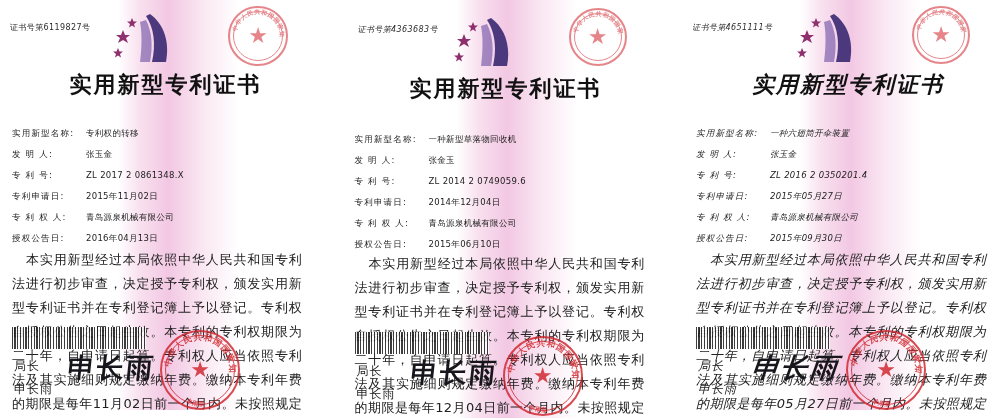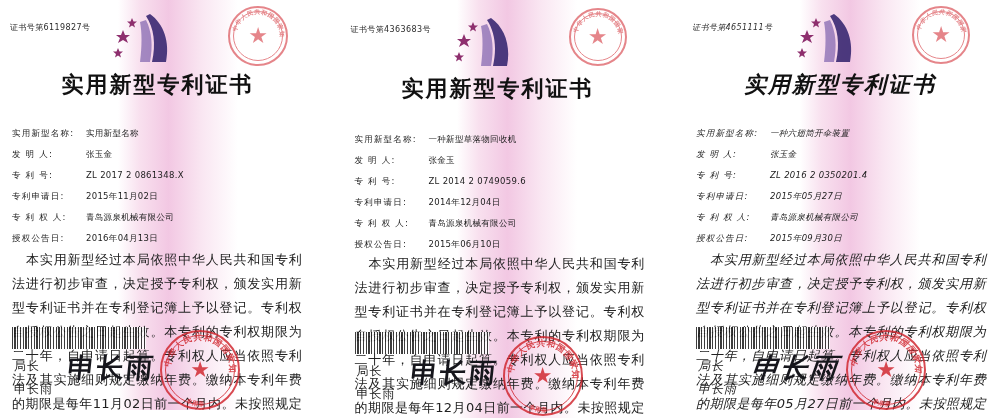--- a/index.html
+++ b/index.html
@@ -68,20 +68,21 @@
   
   .title {
     position: absolute;
     width: 100%;
     text-align: center;
     font-family: "DejaVu Sans", "Liberation Sans", sans-serif;
     font-size: 22px;
     font-weight: bold;
     color: #111111;
     letter-spacing: 2px;
+    margin-left: 8px;
   }
   
   .fields {
     position: absolute;
     left: 0;
     width: 100%;
   }
   .row {
     display: flex;
     align-items: baseline;
@@ -214,21 +215,21 @@
           <text class="small"><textPath href="#c1top" startOffset="6%">中华人民共和国国家知识产权局</textPath></text>
         </svg>
         <div class="star">★</div>
       </div>
 
       <div class="title" style="top:70px;">实用新型专利证书</div>
 
       <div class="fields" style="left:12px;top:128px;width:292px;">
         <div class="row">
           <span class="lbl">实用新型名称:</span>
-          <span class="val">实用新型名称</span>
+          <span class="val">专利权的转移</span>
         </div>
         <div class="row">
           <span class="lbl">发 明 人:</span>
           <span class="val">张玉金</span>
         </div>
         <div class="row">
           <span class="lbl">专 利 号:</span>
           <span class="val">ZL 2017 2 0861348.X</span>
         </div>
         <div class="row">
@@ -272,21 +273,21 @@
         <div class="star">★</div>
       </div>
 
     </div>
   </div>
 
   <div class="cert" style="width:318px;height:418px;">
     <div class="band" style="left:118px;transform:none;width:120px;"></div>
     <div class="inner">
 
-      <div class="serial" style="left:12px;top:24px;">证书号第4363683号</div>
+      <div class="serial" style="left:19px;top:24px;font-style:italic;">证书号第4363683号</div>
 
       <div class="emblem" style="left:108px;top:14px;">
         <svg viewBox="0 0 76 62" width="76" height="62" aria-hidden="true">
           <path d="M44 4 C58 14 64 32 60 52 L46 52 C50 34 48 18 40 6 Z" fill="#3d2b74" opacity="0.92"></path>
           <path d="M40 10 C46 22 47 36 44 52 L34 52 C36 36 36 22 34 12 Z" fill="#6a4fa3" opacity="0.6"></path>
           <polygon points="17,20 19,25 24,25 20,28 22,33 17,30 12,33 14,28 10,25 15,25" fill="#8e2f6e"></polygon>
           <polygon points="26,8 27.5,11.5 31,11.5 28,14 29,17.5 26,15.5 23,17.5 24,14 21,11.5 24.5,11.5" fill="#8e2f6e"></polygon>
           <polygon points="12,38 13.5,41.5 17,41.5 14,44 15,47.5 12,45.5 9,47.5 10,44 7,41.5 10.5,41.5" fill="#8e2f6e"></polygon>
         </svg>
       </div>

